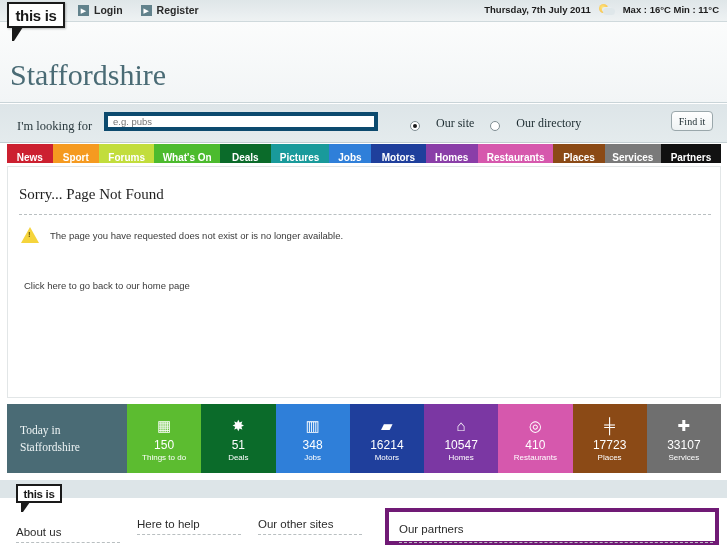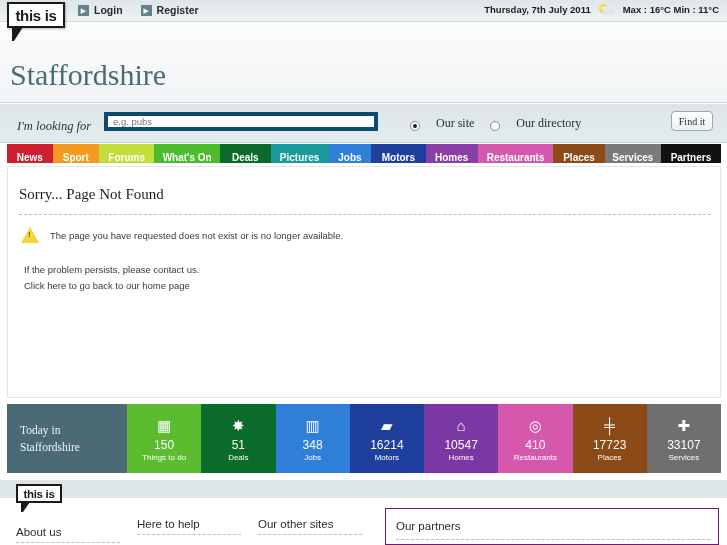--- a/index.html
+++ b/index.html
@@ -82,21 +82,21 @@
 
   
   .searchbar {
     position: absolute; left: 0; top: 104px; width: 727px; height: 39px;
     background: linear-gradient(to bottom, #dde5e8 0%, #e4ebed 100%);
     border-bottom: 1px solid #c3ced2;
   }
   .search-label {
     position: absolute; left: 17px; top: 15px;
     font-family: "Liberation Serif", serif;
-    font-size: 12.5px; color: #29383d; font-style: italic;
+    font-size: 12.5px; color: #29383d;
   }
   .search-input {
     position: absolute; left: 104px; top: 112px; width: 274px; height: 19px;
     border: 4px solid #0c4a6e; background: #ffffff;
     font-family: "Liberation Sans", sans-serif; font-size: 9.5px;
     color: #4a4a4a; padding: 0 5px;
   }
   .radio-group {
     position: absolute; left: 410px; top: 116px;
     display: flex; gap: 16px; align-items: center;
@@ -215,21 +215,21 @@
     position: absolute; left: 0; top: 498px; width: 727px; height: 47px;
     background: #ffffff;
   }
   .fcol {
     position: absolute; top: 20px;
   }
   .fcol-title { font-size: 11.5px; color: #2b2b2b; margin-bottom: 4px; }
   .fcol-rule { width: 100%; border-top: 1px dashed #b9bfc1; }
   .partners-panel {
     position: absolute; left: 385px; top: 508px; width: 334px; height: 37px;
-    background: #ffffff; border: 1px solid #701a75;
+    background: #ffffff; border: 4px solid #701a75;
   }
   .partners-title {
     position: absolute; left: 10px; top: 11px; font-size: 11.5px; color: #2b2b2b;
   }
   .partners-rule {
     position: absolute; left: 10px; top: 30px; width: 314px; border-top: 1px dashed #b9bfc1;
   }
 </style>
 </head>
 <body>
@@ -324,21 +324,20 @@
       </div>
     </div>
 
   <div class="content">
     <div class="content-title">Sorry... Page Not Found</div>
     <div class="dashed-rule"></div>
     <div class="warn-row">
       <span class="warn-icon"></span>
       <span class="warn-text">The page you have requested does not exist or is no longer available.</span>
     </div>
-    <div class="para1">If the problem persists, please contact us.</div>
     <div class="para2">Click here to go back to our home page</div>
   </div>
 
   <div class="stats">
     <div class="stats-title">
       <span>Today in</span>
       <span>Staffordshire</span>
     </div>
     <div id="stats-cells" style="display:flex; flex:1;">
         <div class="stat-cell" style="background: rgb(92, 188, 48);">

